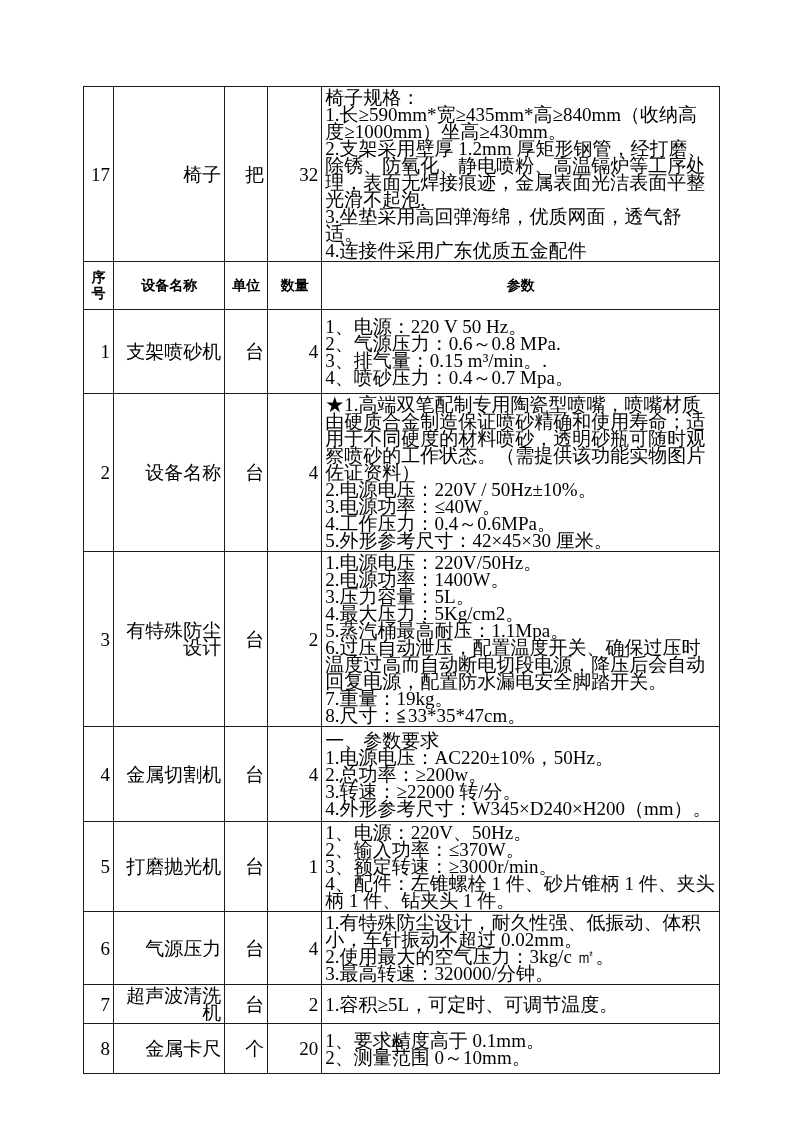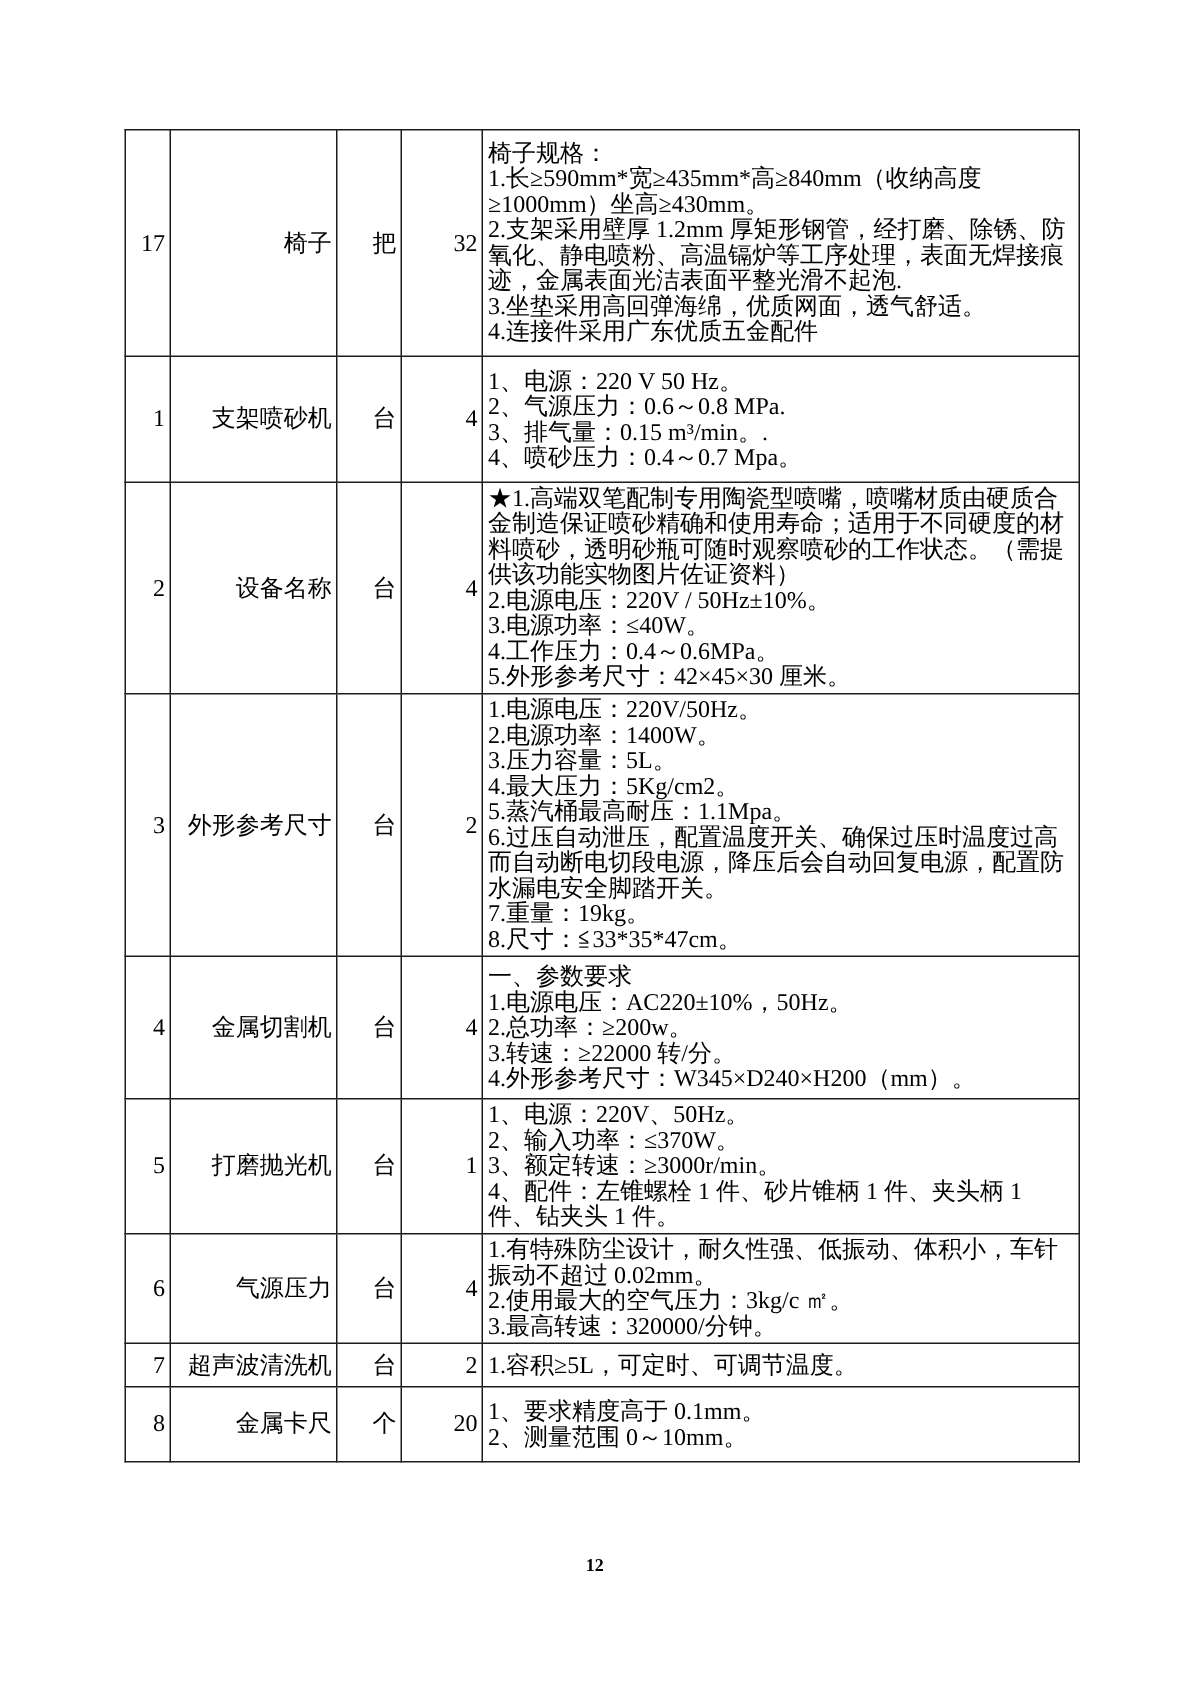--- a/index.html
+++ b/index.html
@@ -19,21 +19,21 @@
   table.specs {
     position: absolute;
     left: 83px;
     top: 86px;
     width: 637px;
     border-collapse: collapse;
     table-layout: fixed;
   }
   table.specs td {
     border: 1px solid #1c1c1c;
-    font-size: 16px;
+    font-size: 19px;
     line-height: 17px;
     vertical-align: middle;
     padding: 2px 3px;
     overflow-wrap: break-word;
   }
   td.c {
     text-align: right;
   }
   td.params {
     text-align: left;
@@ -82,20 +82,27 @@
       <td class="c">把</td>
       <td class="c">32</td>
       <td class="params">椅子规格：
 1.长≥590mm*宽≥435mm*高≥840mm（收纳高度≥1000mm）坐高≥430mm。
 2.支架采用壁厚 1.2mm 厚矩形钢管，经打磨、除锈、防氧化、静电喷粉、高温镉炉等工序处理，表面无焊接痕迹，金属表面光洁表面平整光滑不起泡.
 3.坐垫采用高回弹海绵，优质网面，透气舒适。
 4.连接件采用广东优质五金配件</td>
     </tr>
 
 
+    <tr class="head-row" style="height:48px">
+      <td>序号</td>
+      <td>设备名称</td>
+      <td>单位</td>
+      <td>数量</td>
+      <td>参数</td>
+    </tr>
 
     <tr style="height:84px">
       <td class="c">1</td>
       <td class="c">支架喷砂机</td>
       <td class="c">台</td>
       <td class="c">4</td>
       <td class="params">1、电源：220 V 50 Hz。
 2、气源压力：0.6～0.8 MPa.
 3、排气量：0.15 m³/min。.
 4、喷砂压力：0.4～0.7 Mpa。</td>
@@ -108,21 +115,21 @@
       <td class="c">4</td>
       <td class="params">★1.高端双笔配制专用陶瓷型喷嘴，喷嘴材质由硬质合金制造保证喷砂精确和使用寿命；适用于不同硬度的材料喷砂，透明砂瓶可随时观察喷砂的工作状态。（需提供该功能实物图片佐证资料）
 2.电源电压：220V / 50Hz±10%。
 3.电源功率：≤40W。
 4.工作压力：0.4～0.6MPa。
 5.外形参考尺寸：42×45×30 厘米。</td>
     </tr>
 
     <tr style="height:155px">
       <td class="c">3</td>
-      <td class="c">外形参考尺寸</td>
+      <td class="c">有特殊防尘设计</td>
       <td class="c">台</td>
       <td class="c">2</td>
       <td class="params">1.电源电压：220V/50Hz。
 2.电源功率：1400W。
 3.压力容量：5L。
 4.最大压力：5Kg/cm2。
 5.蒸汽桶最高耐压：1.1Mpa。
 6.过压自动泄压，配置温度开关、确保过压时温度过高而自动断电切段电源，降压后会自动回复电源，配置防水漏电安全脚踏开关。
 7.重量：19kg。
 8.尺寸：≦33*35*47cm。</td>

